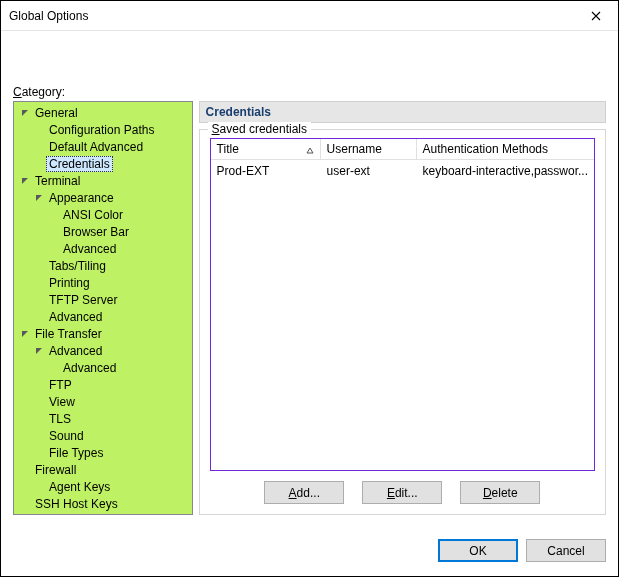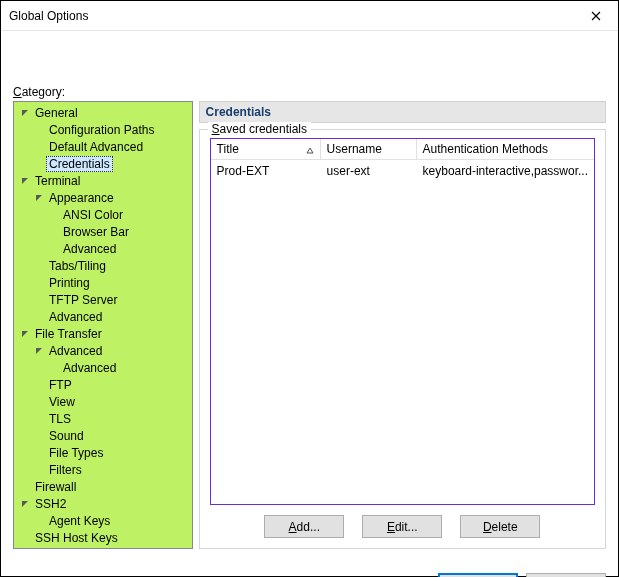--- a/index.html
+++ b/index.html
@@ -231,42 +231,27 @@
               <span class="sp"></span>
               <span class="sp"></span>
               <span class="label">Sound</span>
             </div>
           <div class="row">
               <span class="indent" style="width:4px"></span>
               <span class="sp"></span>
               <span class="sp"></span>
               <span class="label">File Types</span>
             </div>
-          <div class="row">
-              <span class="indent" style="width:4px"></span>
-              <span class="sp"></span>
-              <span class="sp"></span>
-              <span class="label">Filters</span>
-            </div>
 
           <div class="row">
               <span class="indent" style="width:4px"></span>
               <span class="sp"></span>
               <span class="label">Firewall</span>
             </div>
 
-          <div class="row">
-            <span class="indent" style="width:4px"></span>
-            <span class="tw">
-                <svg viewBox="0 0 9 9">
-                  <path d="M1 2 L7 2 L1 8 Z" fill="#595959"></path>
-                </svg>
-              </span>
-            <span class="label">SSH2</span>
-          </div>
           <div class="row">
               <span class="indent" style="width:4px"></span>
               <span class="sp"></span>
               <span class="sp"></span>
               <span class="label">Agent Keys</span>
             </div>
 
           <div class="row">
               <span class="indent" style="width:4px"></span>
               <span class="sp"></span>

